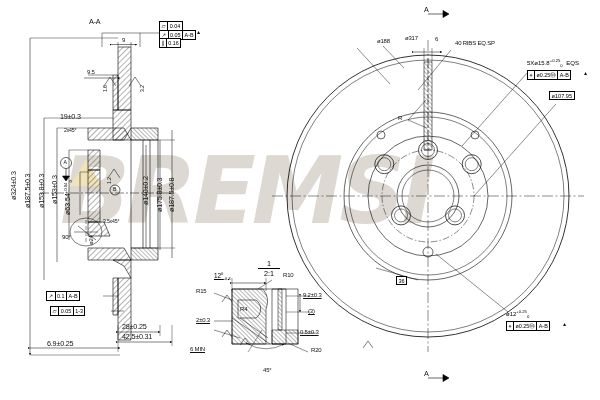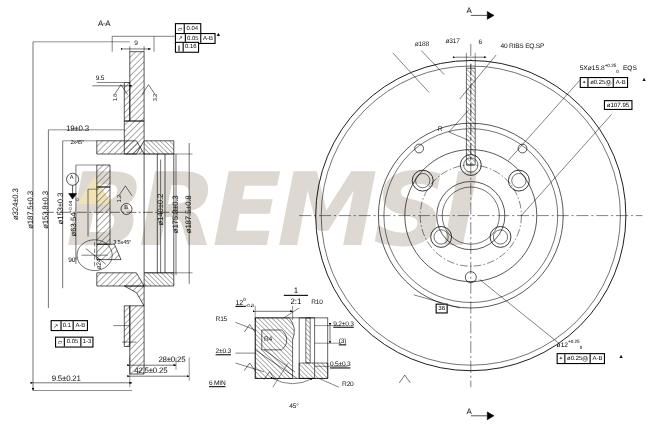--- a/index.html
+++ b/index.html
@@ -277,23 +277,23 @@
     <span class="cell">↗</span>
     <span class="cell">0.1</span>
     <span class="cell">A-B</span>
   </div>
   <div class="box" style="left:50px;top:306px;">
     <span class="cell">▱</span>
     <span class="cell">0.05</span>
     <span class="cell">1-3</span>
   </div>
 
-  <div class="lbl" style="left:47px;top:340px;">9.5±0.21</div>
-  <div class="lbl" style="left:122px;top:323px;padding-left:22px;">28±0.25</div>
-  <div class="lbl" style="left:122px;top:333px;">42.5±0.25</div>
+  <div class="lbl" style="left:47px;top:340px;">6.9±0.25</div>
+  <div class="lbl" style="left:122px;top:323px;">28±0.25</div>
+  <div class="lbl" style="left:122px;top:333px;">42.5±0.31</div>
 
   <div class="rot lbl xs" style="left:103px;top:92px;">1.6</div>
   <div class="rot lbl xs" style="left:140px;top:92px;">3.2</div>
   <div class="rot lbl xs" style="left:107px;top:184px;">1.2</div>
 
   <div class="lbl" style="left:424px;top:6px;">A</div>
   <div class="lbl" style="left:424px;top:370px;">A</div>
 
   <div class="lbl sm" style="left:377px;top:38px;">ø188</div>
   <div class="lbl sm" style="left:405px;top:35px;">ø317</div>

